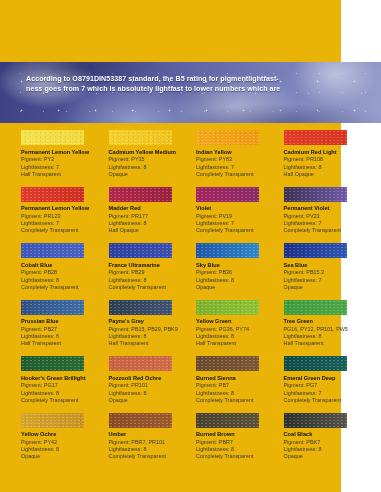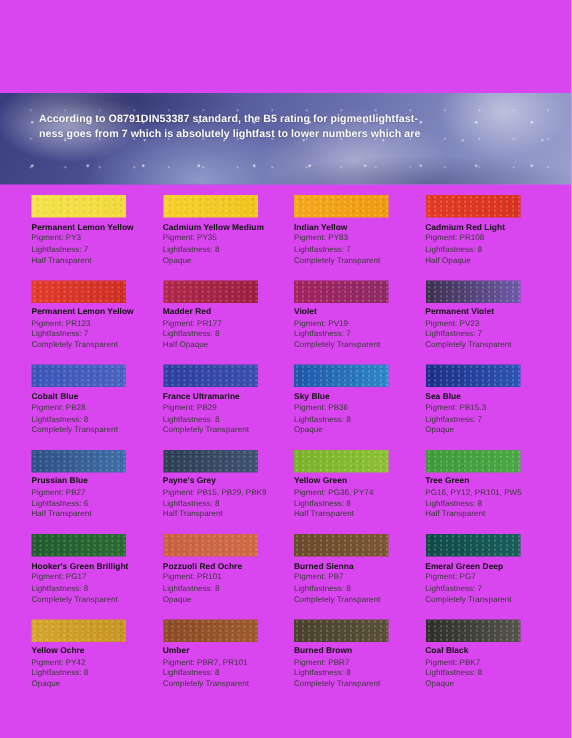--- a/index.html
+++ b/index.html
@@ -9,23 +9,23 @@
   body {
     width: 381px;
     height: 492px;
     background: #ffffff;
     font-family: "Liberation Sans", sans-serif;
     overflow: hidden;
   }
 
   .page {
     position: relative;
-    width: 381px;
+    width: 341px;
     height: 492px;
-    background: #d946ef;
+    background: #eab308;
   }
 
   
   .banner {
     position: absolute;
     left: 0;
     top: 62px;
     width: 381px;
     height: 61px;
     overflow: hidden;

